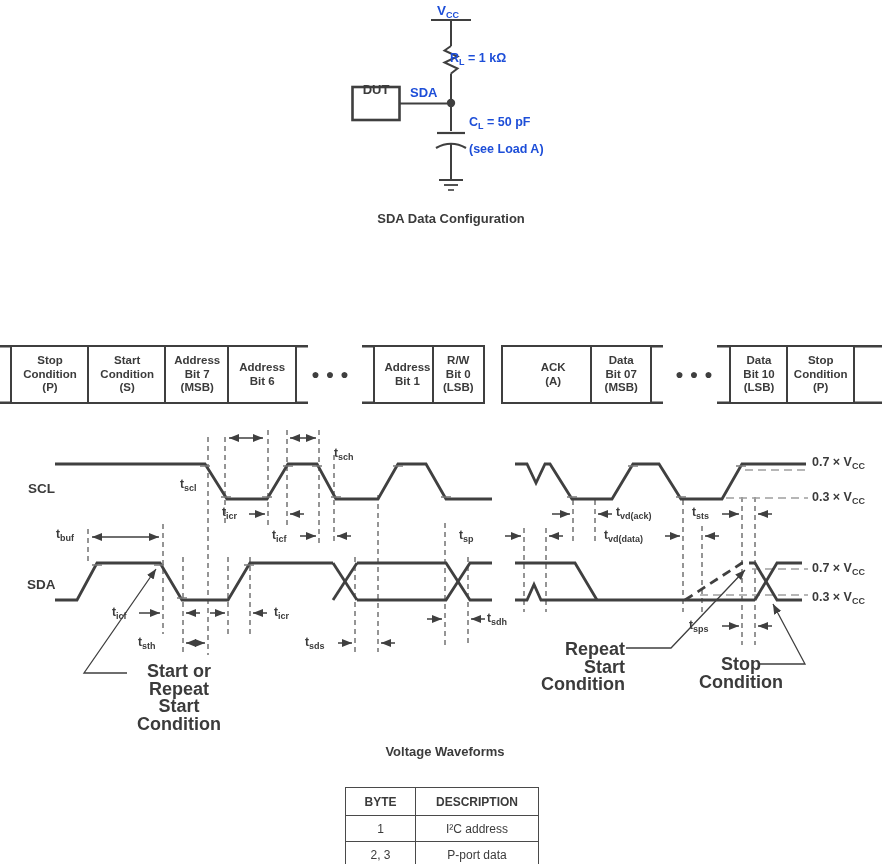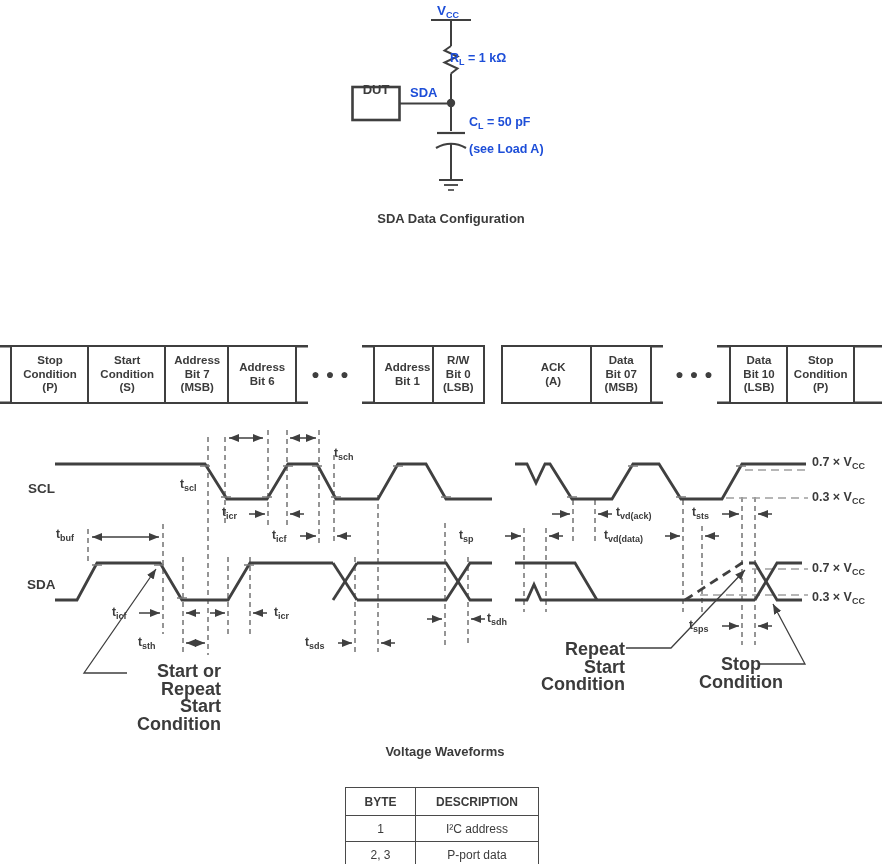--- a/index.html
+++ b/index.html
@@ -209,21 +209,21 @@
       <span class="tlabel" style="left: 112px; top: 605px;">t<span class="sb">icf</span></span>
       <span class="tlabel" style="left: 274px; top: 605px;">t<span class="sb">icr</span></span>
       <span class="tlabel" style="left: 487px; top: 611px;">t<span class="sb">sdh</span></span>
       <span class="tlabel" style="left: 689px; top: 618px;">t<span class="sb">sps</span></span>
       <span class="tlabel" style="left: 138px; top: 635px; text-align: center;">t<span class="sb">sth</span></span>
       <span class="tlabel" style="left: 305px; top: 635px;">t<span class="sb">sds</span></span>
       <span class="tlabel lvl" style="left: 812px; top: 455px;">0.7 × V<span class="sb">CC</span></span>
       <span class="tlabel lvl" style="left: 812px; top: 490px;">0.3 × V<span class="sb">CC</span></span>
       <span class="tlabel lvl" style="left: 812px; top: 561px;">0.7 × V<span class="sb">CC</span></span>
       <span class="tlabel lvl" style="left: 812px; top: 590px;">0.3 × V<span class="sb">CC</span></span>
-      <div class="ann" style="left: 137px; top: 663px; text-align: right;">Start or
+      <div class="ann" style="left: 137px; top: 663px; text-align: center;">Start or
 Repeat
 Start
 Condition</div>
       <div class="ann" style="left: 625px; top: 641px; text-align: right; transform: translateX(-100%);">Repeat
 Start
 Condition</div>
       <div class="ann" style="left: 741px; top: 656px; text-align: center; transform: translateX(-50%);">Stop
 Condition</div>
     </div>
 

